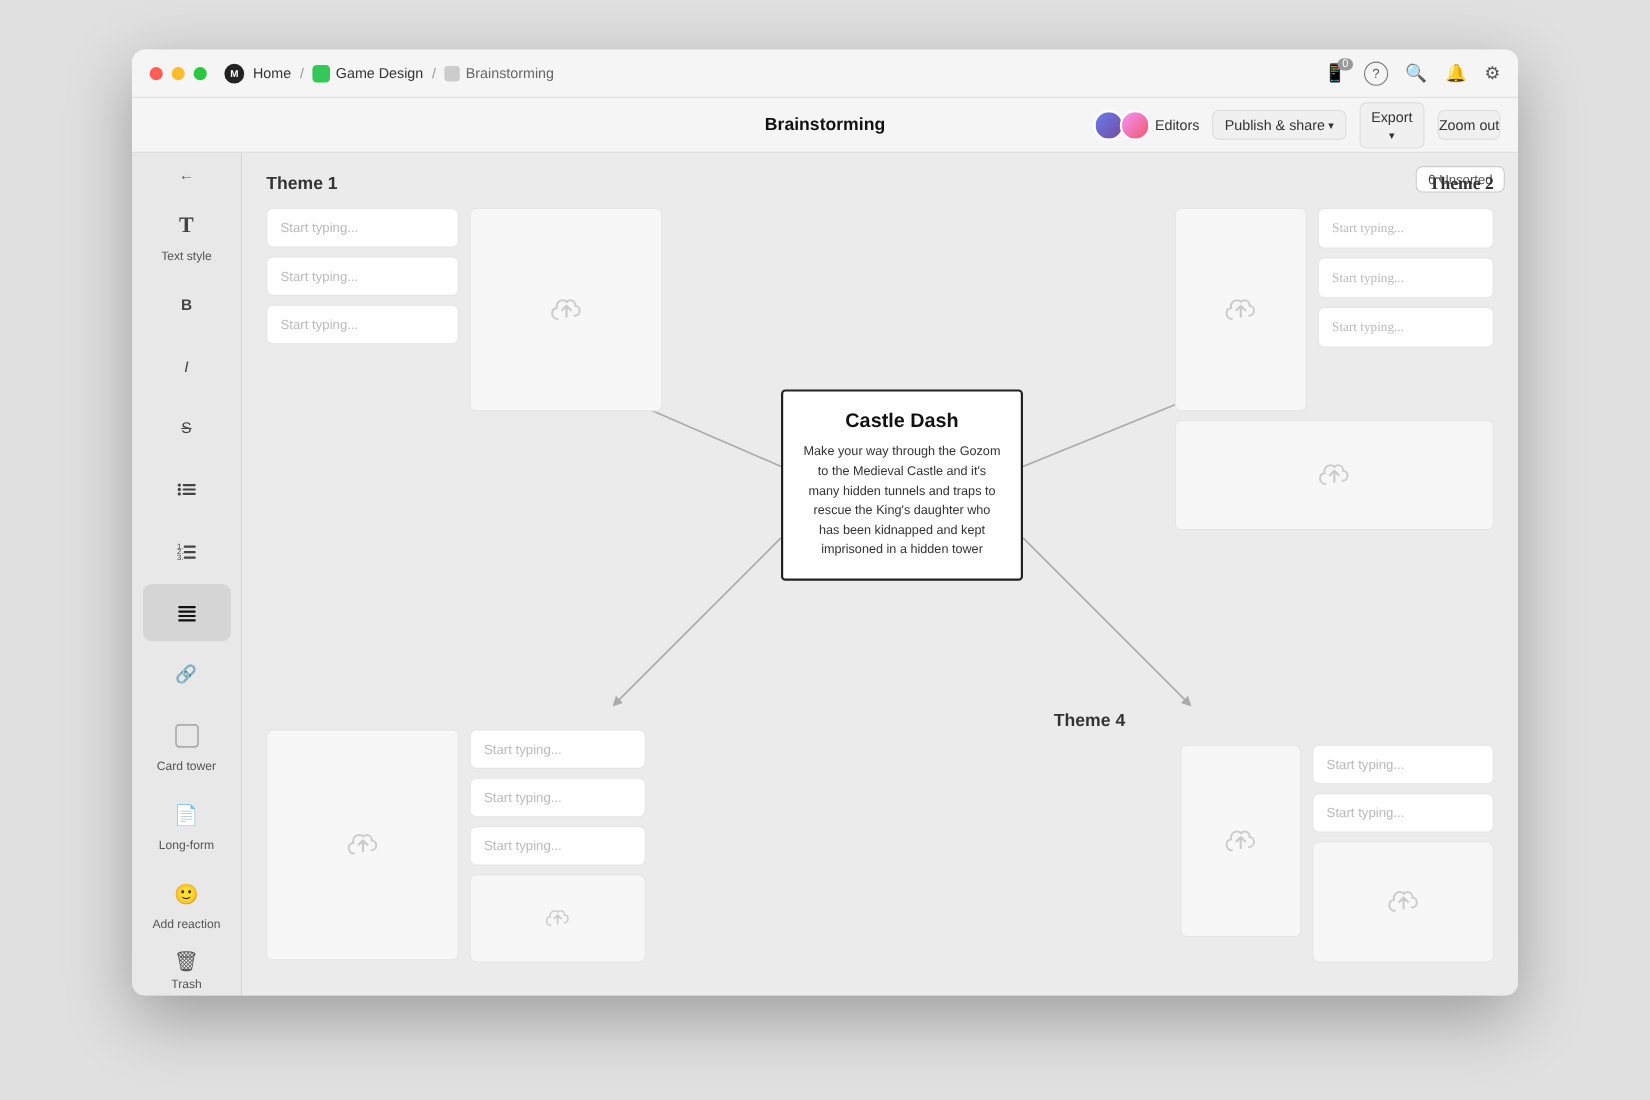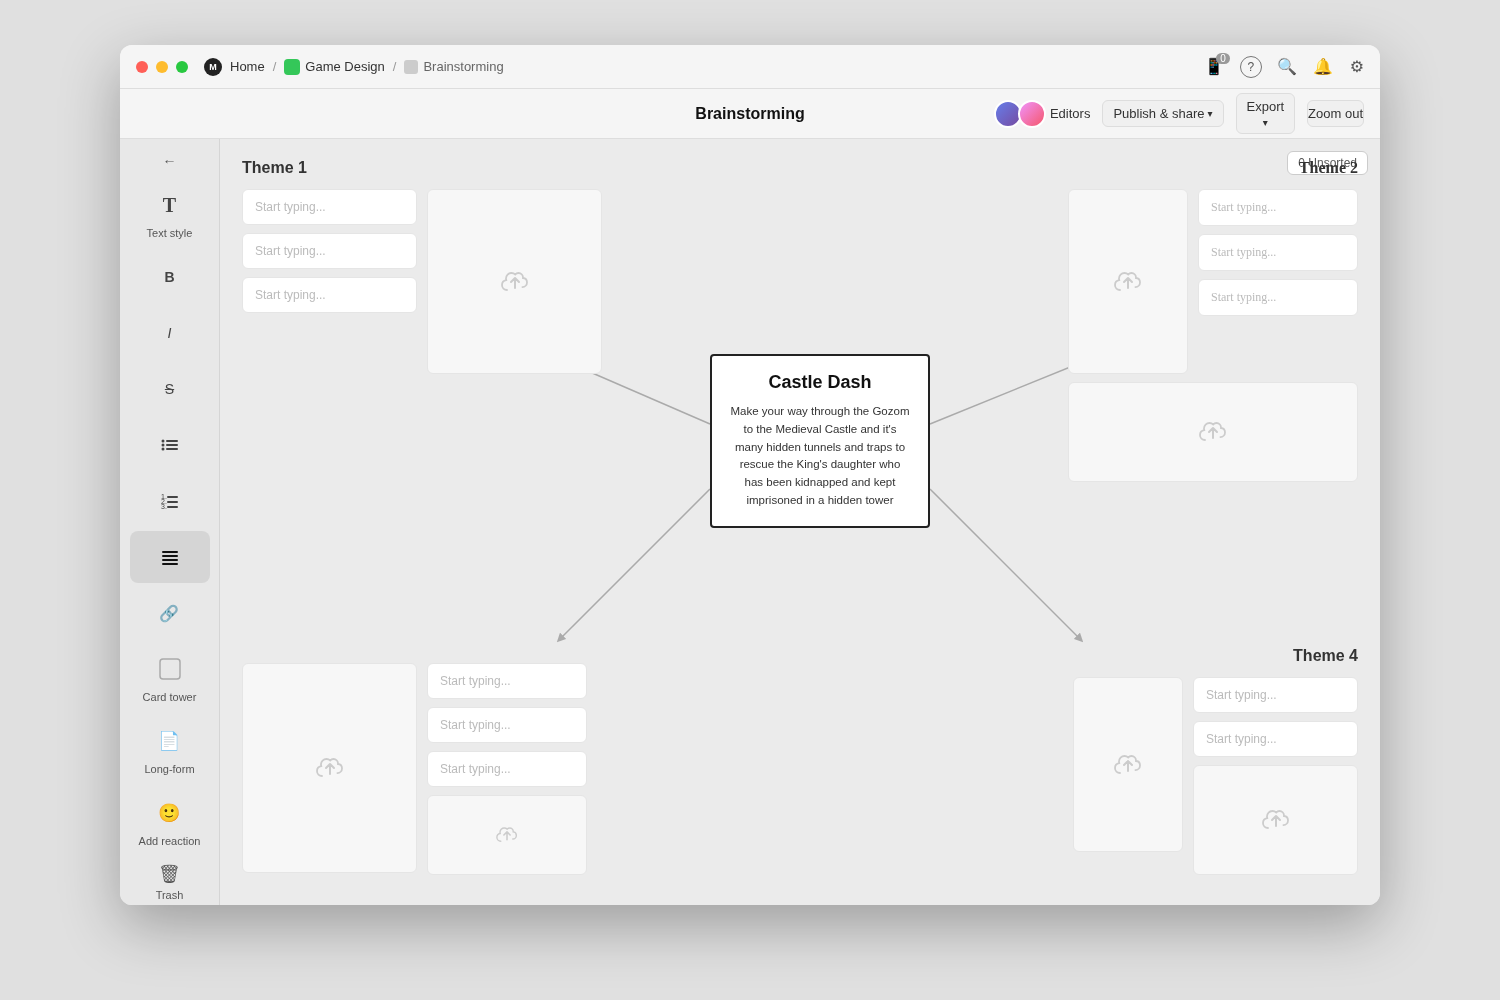--- a/index.html
+++ b/index.html
@@ -302,21 +302,21 @@
               <svg width="28" height="28" viewBox="0 0 36 36" fill="none">
                   <path d="M18 24V14M18 14L14 18M18 14L22 18" stroke="#ccc" stroke-width="2" stroke-linecap="round"></path>
                   <path d="M10 26C7.24 26 5 23.76 5 21C5 18.5 6.8 16.42 9.22 16.07C9.08 15.57 9 15.04 9 14.5C9 11.46 11.46 9 14.5 9C15.97 9 17.3 9.57 18.28 10.51C19.03 9.59 20.15 9 21.5 9C23.98 9 26 11.02 26 13.5C26 13.67 25.99 13.84 25.97 14.01C28.27 14.18 30 16.09 30 18.5C30 21.04 27.97 23.06 25.43 23.06" stroke="#ccc" stroke-width="1.8" stroke-linecap="round"></path>
                 </svg>
             </div>
           </div>
         </div>
       </div>
 
       <div style="position:absolute;bottom:30px;right:22px;width:400px;">
-        <div class="theme-title" style="text-align:right;">Theme 4</div>
+        <div class="theme-title" style="text-align:left;">Theme 4</div>
         <div style="display:flex;gap:10px;justify-content:flex-end;">
           <div class="card-upload" style="width:110px;height:175px;">
             <svg width="36" height="36" viewBox="0 0 36 36" fill="none">
                 <path d="M18 24V14M18 14L14 18M18 14L22 18" stroke="#ccc" stroke-width="2" stroke-linecap="round"></path>
                 <path d="M10 26C7.24 26 5 23.76 5 21C5 18.5 6.8 16.42 9.22 16.07C9.08 15.57 9 15.04 9 14.5C9 11.46 11.46 9 14.5 9C15.97 9 17.3 9.57 18.28 10.51C19.03 9.59 20.15 9 21.5 9C23.98 9 26 11.02 26 13.5C26 13.67 25.99 13.84 25.97 14.01C28.27 14.18 30 16.09 30 18.5C30 21.04 27.97 23.06 25.43 23.06" stroke="#ccc" stroke-width="1.8" stroke-linecap="round"></path>
               </svg>
           </div>
           <div style="display:flex;flex-direction:column;gap:8px;width:165px;">
             <div class="card" style="color:#bbb;font-size:12px;">Start typing...</div>
             <div class="card" style="color:#bbb;font-size:12px;">Start typing...</div>

